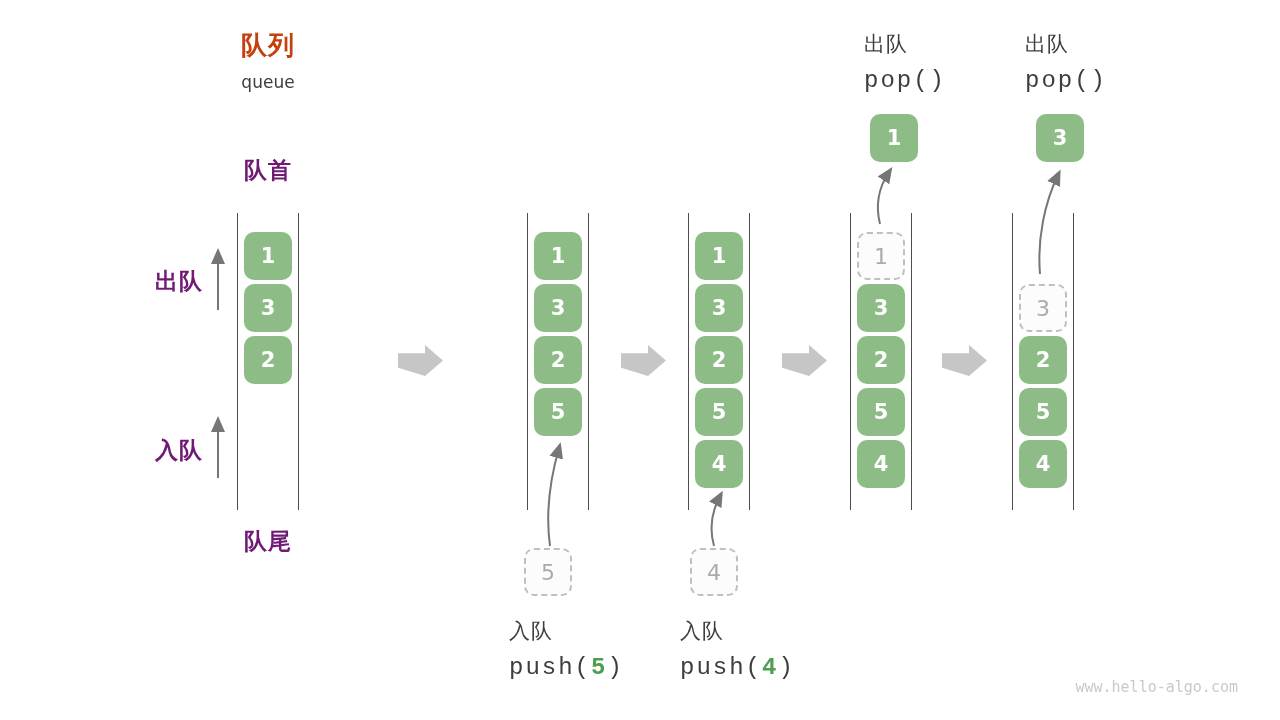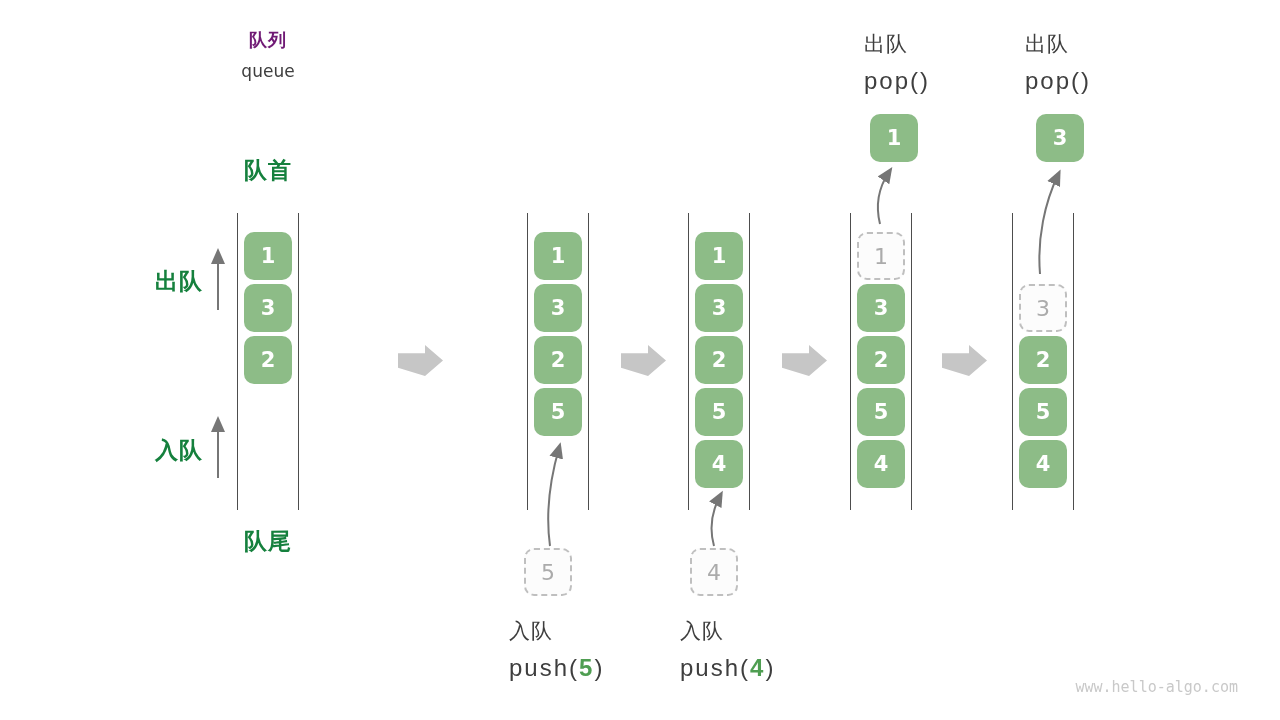--- a/index.html
+++ b/index.html
@@ -4,25 +4,25 @@
 <style>
   html,body { margin:0; padding:0; background:#ffffff; }
   .canvas {
     position:relative; width:1280px; height:720px; background:#ffffff;
     font-family:"DejaVu Sans","Liberation Sans",sans-serif; color:#3E3E3E;
     overflow:hidden;
   }
 
   
   .title-block { position:absolute; left:224px; top:28px; width:88px; text-align:center; }
-  .title-zh { font-size:18px; font-weight:bold; color:#701a75; letter-spacing:1px; }
+  .title-zh { font-size:26px; font-weight:bold; color:#c2410c; letter-spacing:1px; }
   .title-en { font-size:17px; color:#3E3E3E; margin-top:9px; }
 
   
-  .side-label { position:absolute; font-weight:bold; font-size:23px; color:#15803d; letter-spacing:1px; }
+  .side-label { position:absolute; font-weight:bold; font-size:23px; color:#701a75; letter-spacing:1px; }
 
   
   .tube {
     position:absolute; top:213px; height:297px; width:62px; box-sizing:border-box;
     border-left:1.5px solid #4D4D4D; border-right:1.5px solid #4D4D4D;
   }
 
   
   .cell {
     position:absolute; width:48px; height:48px; border-radius:10px;
@@ -37,21 +37,21 @@
   
   .block-arrow {
     position:absolute; width:45px; height:31px; background:#C6C6C6;
     clip-path:polygon(0 27%, 60% 27%, 60% 0, 100% 50%, 60% 100%, 0 73%);
   }
 
   
   .op { position:absolute; }
   .op-zh { font-size:21px; color:#3E3E3E; letter-spacing:1px; }
   .op-code {
-    font-family:Liberation Sans, sans-serif;
+    font-family:Liberation Mono, monospace;
     font-size:24px; color:#3E3E3E; margin-top:9px; letter-spacing:2px; white-space:nowrap;
   }
   .op-code .arg { color:#4F9E52; font-weight:bold; }
 
   
   .overlay { position:absolute; left:0; top:0; width:1280px; height:720px; pointer-events:none; }
 
   .watermark {
     position:absolute; right:42px; top:678px;
     font-family:"DejaVu Sans Mono","Liberation Mono",monospace;

